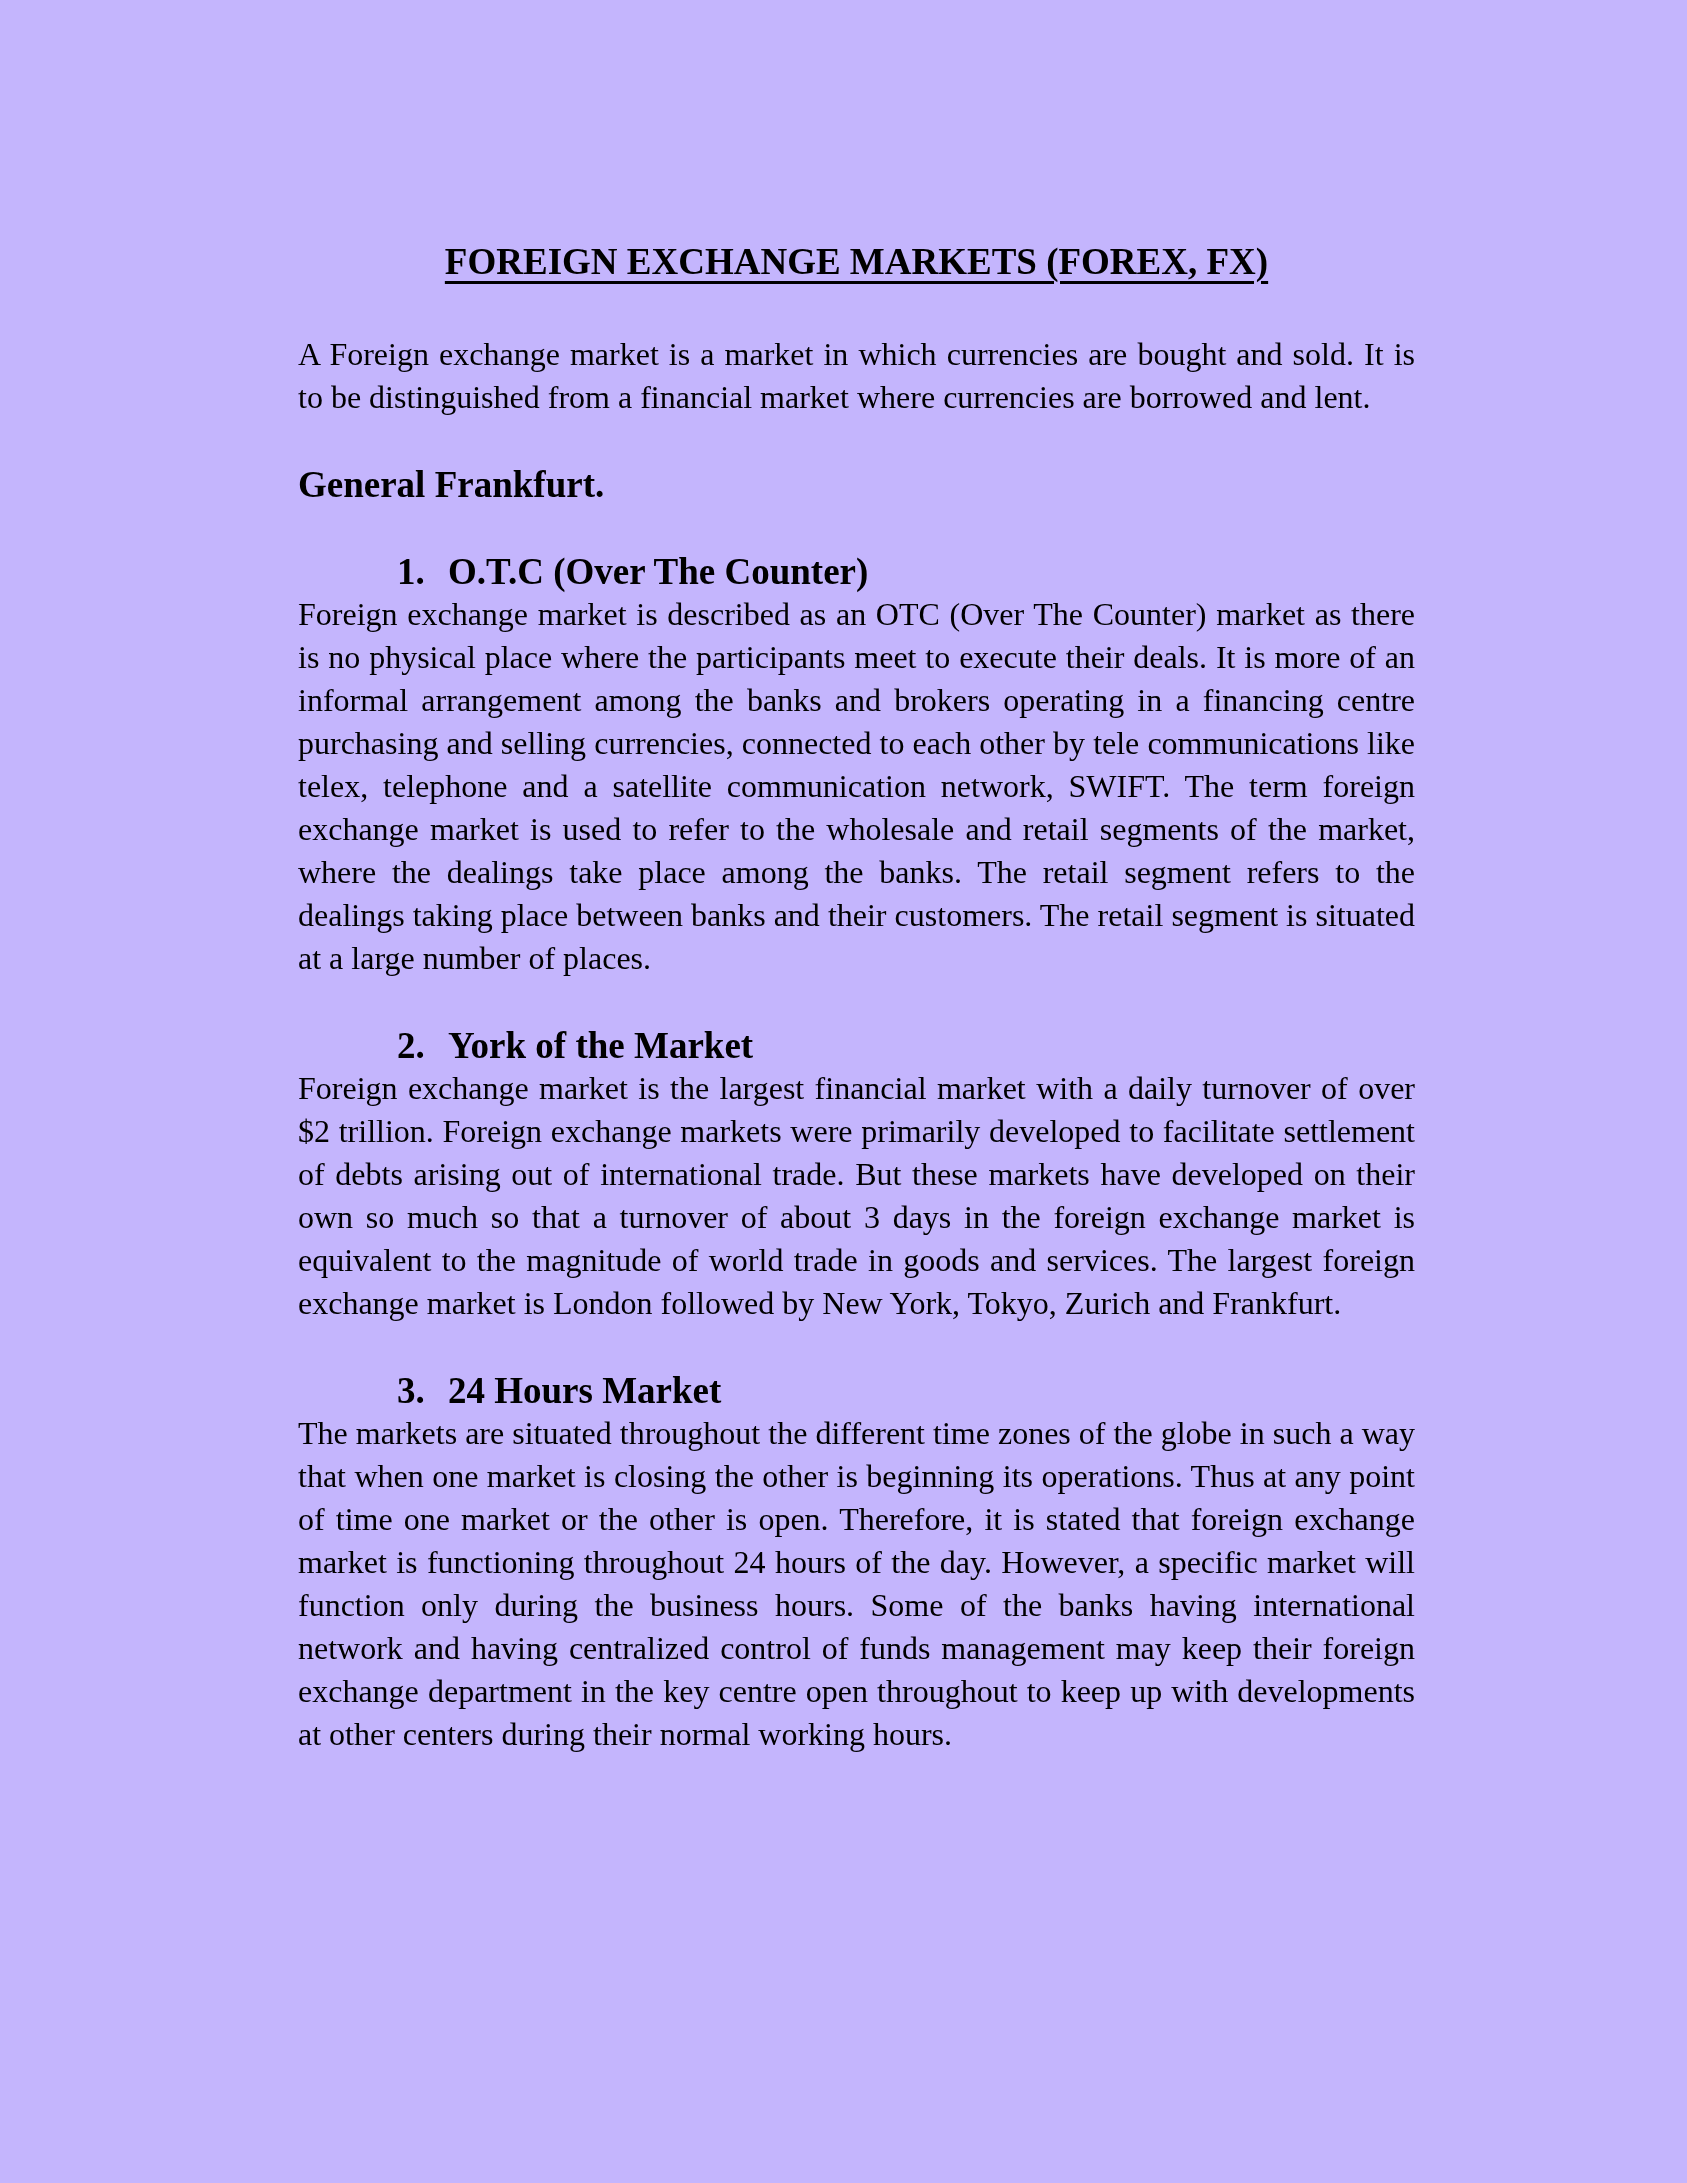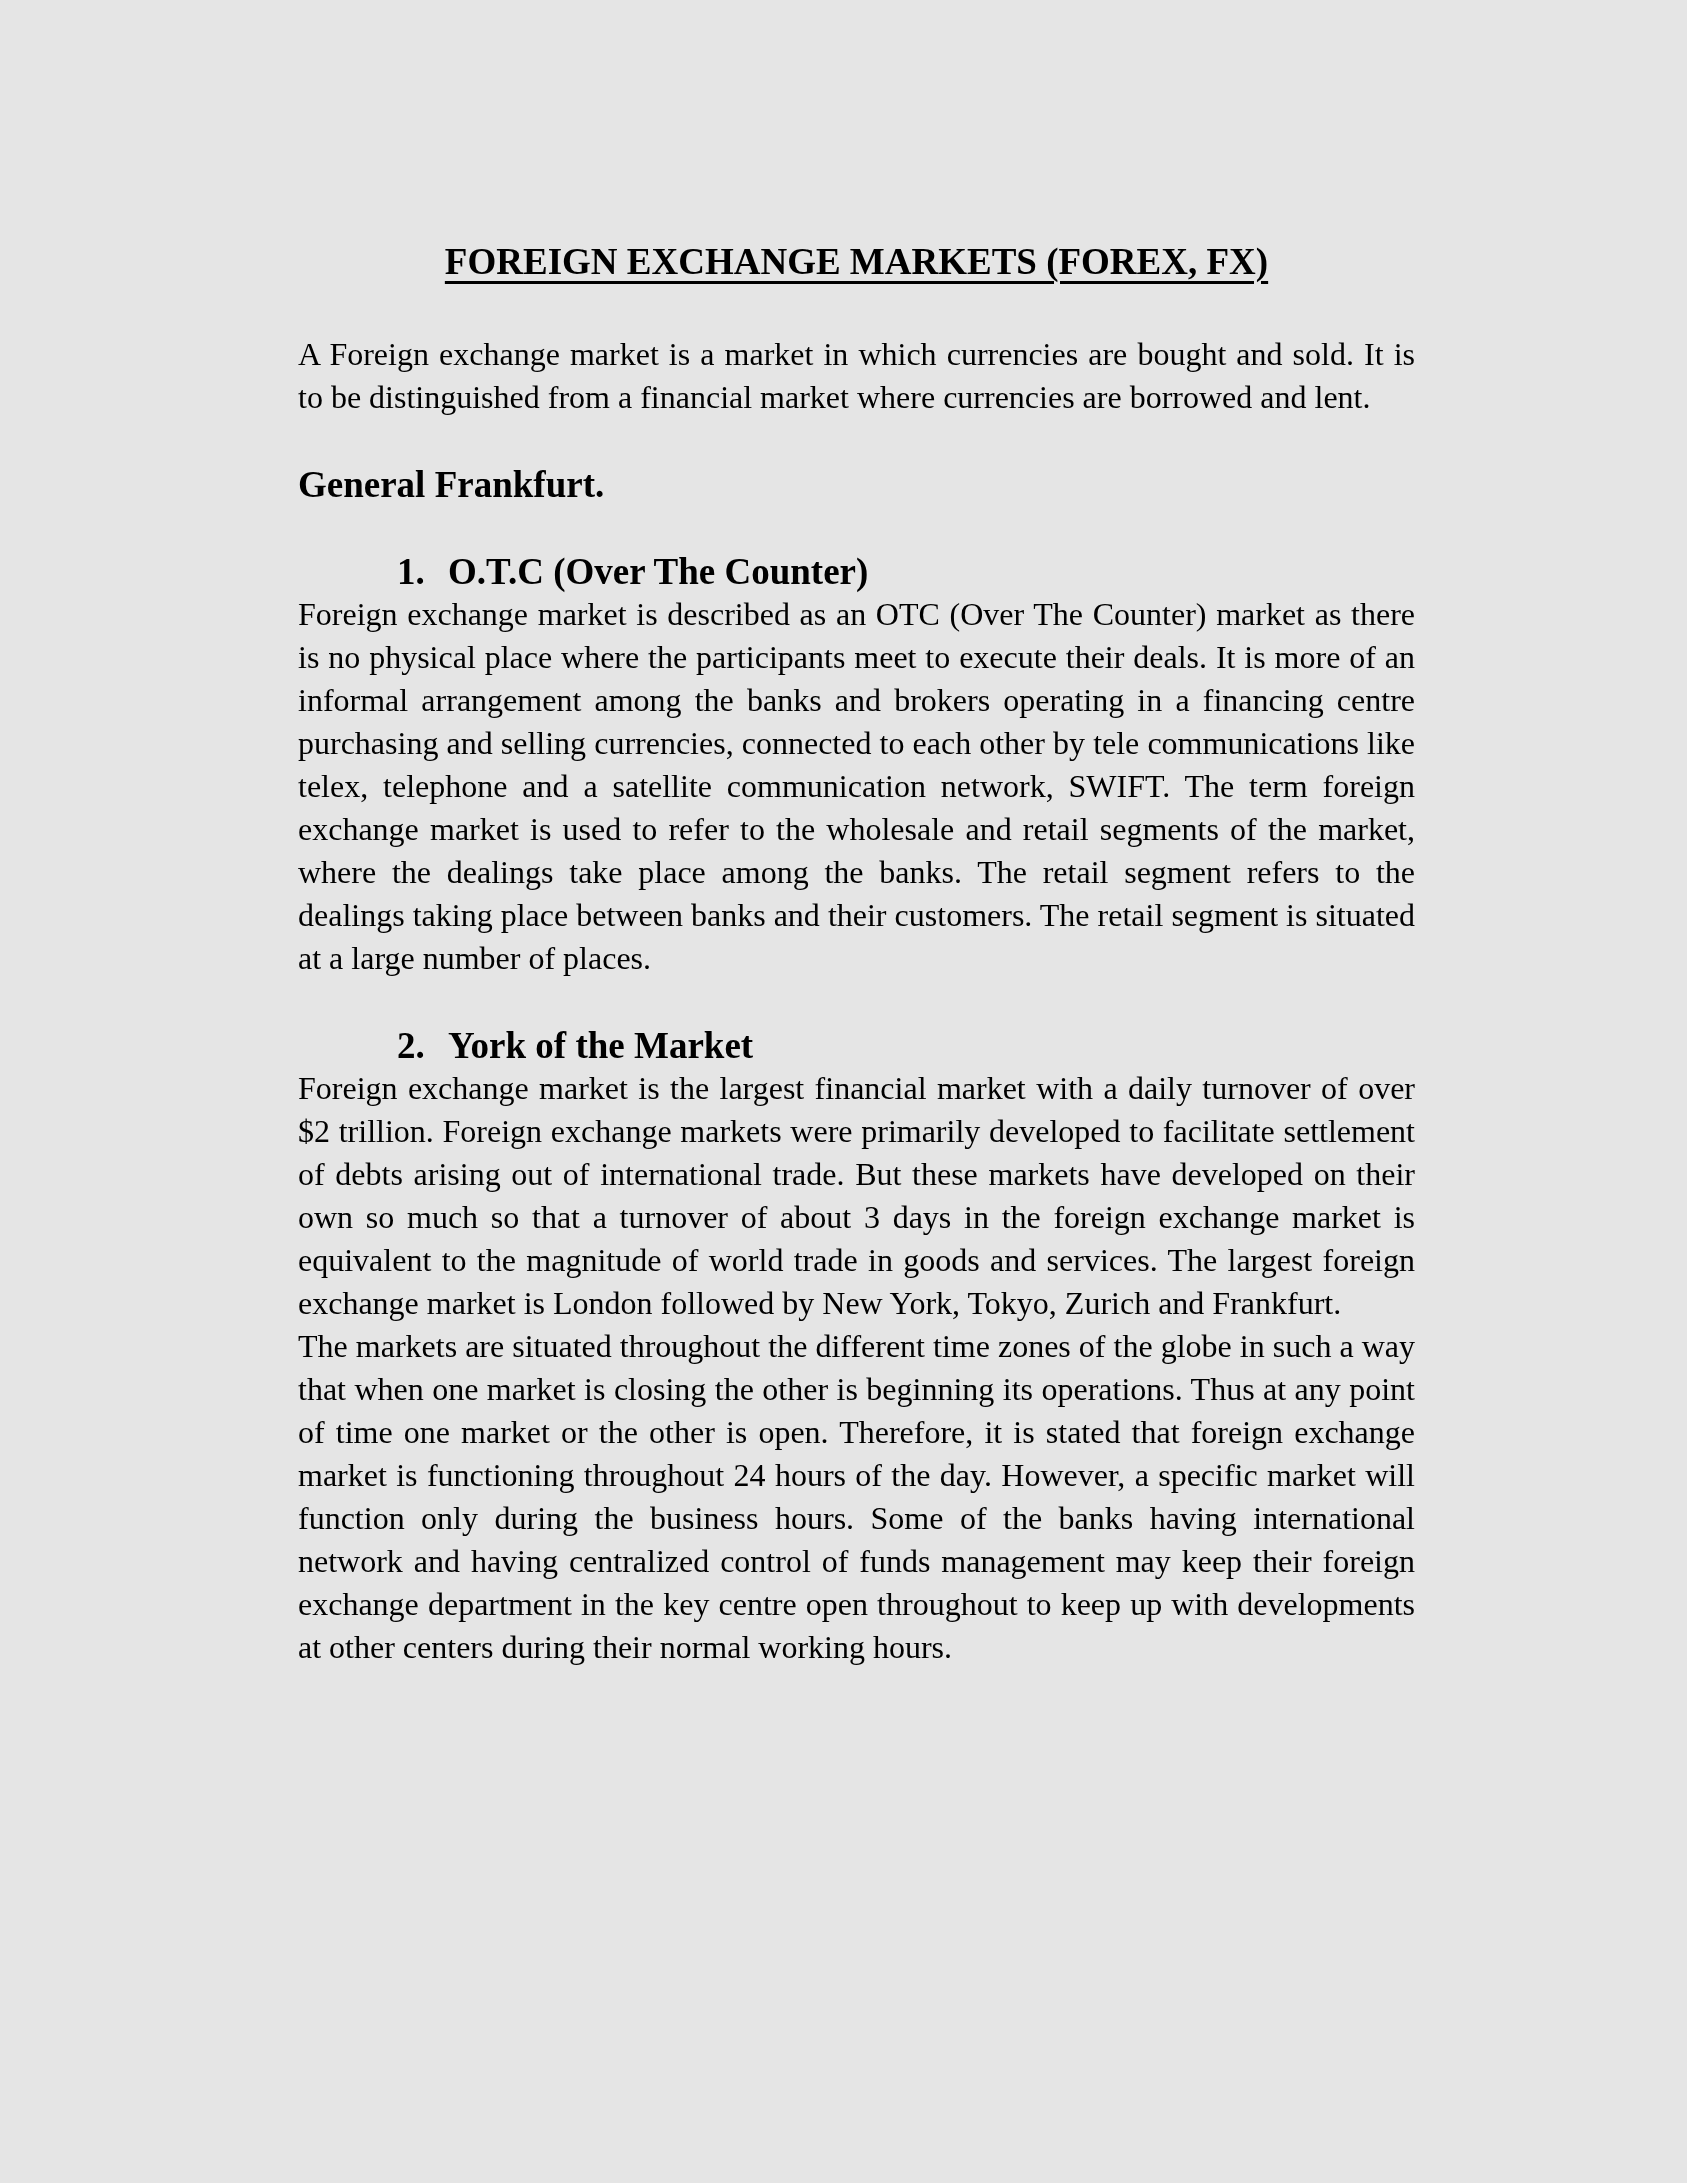--- a/index.html
+++ b/index.html
@@ -5,21 +5,21 @@
   html, body {
     margin: 0;
     padding: 0;
     background: #ffffff;
   }
   .page {
     position: relative;
     box-sizing: border-box;
     width: 1687px;
     height: 2183px;
-    background: #e5e5e5;
+    background: #c4b5fd;
     color: #000000;
     font-family: "Liberation Serif", "DejaVu Serif", serif;
     padding: 240px 272px 0 298px;
     overflow: hidden;
   }
   .doc-title {
     margin: 0;
     font-size: 37px;
     font-weight: bold;
     line-height: 43px;
@@ -65,16 +65,17 @@
   <p class="body-text intro">A Foreign exchange market is a market in which currencies are bought and sold. It is to be distinguished from a financial market where currencies are borrowed and lent.</p>
 
   <h2 class="section-heading">General Frankfurt.</h2>
 
   <h3 class="feature-heading"><span class="feature-number">1.</span><span>O.T.C (Over The Counter)</span></h3>
   <p class="body-text">Foreign exchange market is described as an OTC (Over The Counter) market as there is no physical place where the participants meet to execute their deals. It is more of an informal arrangement among the banks and brokers operating in a financing centre purchasing and selling currencies, connected to each other by tele communications like telex, telephone and a satellite communication network, SWIFT. The term foreign exchange market is used to refer to the wholesale and retail segments of the market, where the dealings take place among the banks. The retail segment refers to the dealings taking place between banks and their customers. The retail segment is situated at a large number of places.</p>
 
   <h3 class="feature-heading"><span class="feature-number">2.</span><span>York of the Market</span></h3>
   <p class="body-text">Foreign exchange market is the largest financial market with a daily turnover of over $2 trillion. Foreign exchange markets were primarily developed to facilitate settlement of debts arising out of international trade. But these markets have developed on their own so much so that a turnover of about 3 days in the foreign exchange market is equivalent to the magnitude of world trade in goods and services. The largest foreign exchange market is London followed by New York, Tokyo, Zurich and Frankfurt.</p>
 
+  <h3 class="feature-heading"><span class="feature-number">3.</span><span>24 Hours Market</span></h3>
   <p class="body-text">The markets are situated throughout the different time zones of the globe in such a way that when one market is closing the other is beginning its operations. Thus at any point of time one market or the other is open. Therefore, it is stated that foreign exchange market is functioning throughout 24 hours of the day. However, a specific market will function only during the business hours. Some of the banks having international network and having centralized control of funds management may keep their foreign exchange department in the key centre open throughout to keep up with developments at other centers during their normal working hours.</p>
 
 </div>
 
 
 </body></html>

